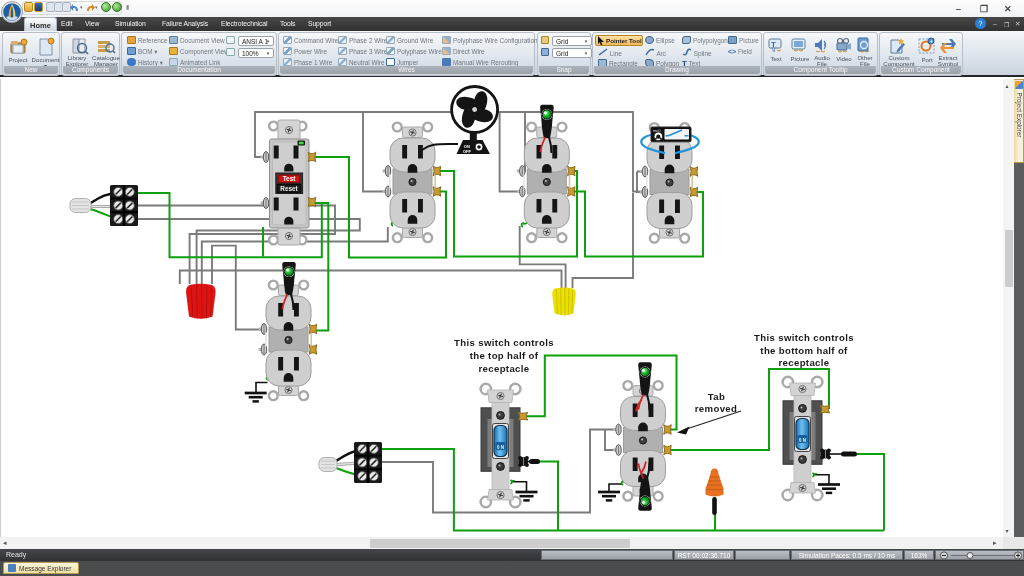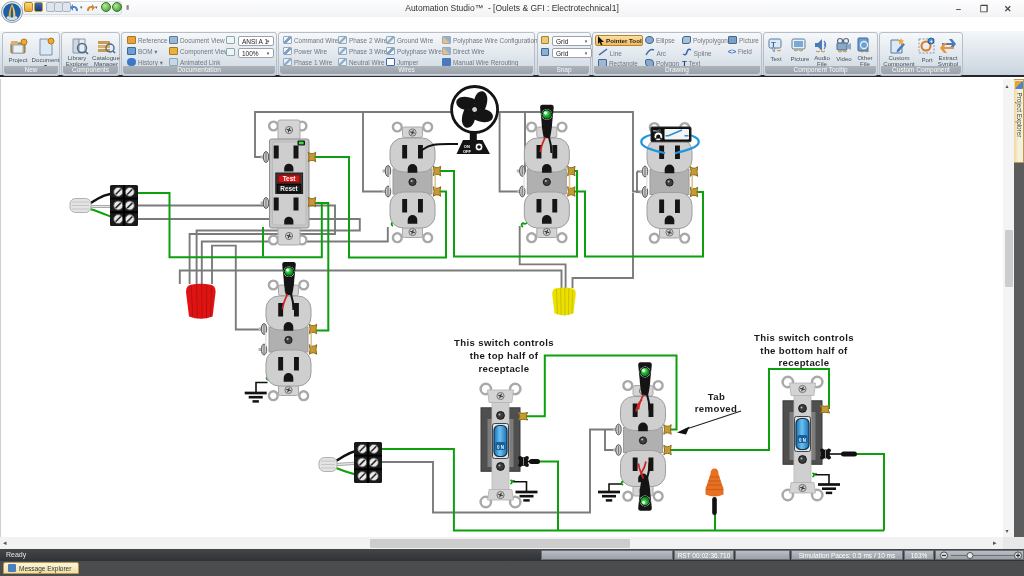--- a/index.html
+++ b/index.html
@@ -64,21 +64,20 @@
 
   
   #bottombar { left:0; top:561px; width:1024px; height:15px; background:#4b4c4e; }
   #metab { position:absolute; left:3px; top:1px; width:76px; height:12px; background:linear-gradient(#fdf6dd,#f0dfa4); border:1px solid #b89b50; border-radius:2px 2px 0 0; font-size:6.5px; color:#333; line-height:11px; }
 </style>
 </head>
 <body>
 <div id="app">
 
   <div class="abs" id="titlebar"></div>
-  <div class="abs" id="title-text">Automation Studio™&nbsp; - [Oulets &amp; GFI : Electrotechnical1]</div>
   <div class="abs winbtn" style="left:956px;">–</div>
   <div class="abs winbtn" style="left:980px;">❐</div>
   <div class="abs winbtn" style="left:1004px;">✕</div>
   <div class="abs" id="qat"></div>
   <div class="abs" id="qaticons">
     <div class="qi" style="left:24px; background:linear-gradient(#f8d87a,#e8a830); border:1px solid #b8861f;"></div>
     <div class="qi" style="left:34px; background:linear-gradient(#3a6ab8,#1a3a78); border:1px solid #c8a030;"></div>
     <div class="qi" style="left:46px; background:#dfe5ec; border:1px solid #aab4c0;"></div>
     <div class="qi" style="left:54px; background:#dfe5ec; border:1px solid #aab4c0;"></div>
     <div class="qi" style="left:62px; background:#dfe5ec; border:1px solid #aab4c0;"></div>
@@ -88,20 +87,36 @@
     <span class="abs" style="left:80px;top:4px;font-size:5px;color:#666;">▾</span>
     <svg class="abs" style="left:85px;top:3px;" width="10" height="9" viewBox="0 0 10 9">
         <path d="M2,8 C2,4 4,3 7,3 L7,1 L10,4.5 L7,8 L7,5 C5,5 4,5.5 4,8 Z" fill="#d8882a"></path>
       </svg>
     <span class="abs" style="left:95px;top:4px;font-size:5px;color:#666;">▾</span>
     <div class="qi" style="left:101px; width:10px; height:10px; border-radius:50%; background:radial-gradient(circle at 35% 35%, #b8e8a0, #3a9a28); border:1px solid #2a7a1a;"></div>
     <div class="qi" style="left:112px; width:10px; height:10px; border-radius:50%; background:radial-gradient(circle at 35% 35%, #b8e8a0, #2a8a1a); border:1px solid #2a7a1a;"></div>
     <span class="abs" style="left:126px;top:3px;font-size:6px;color:#888;">▮</span>
   </div>
 
+  <div class="abs" id="tabrow">
+    <div id="hometab" class="abs">
+        <span>Home</span>
+      </div>
+    <div class="mtab" style="left:61px;">Edit</div>
+    <div class="mtab" style="left:85px;">View</div>
+    <div class="mtab" style="left:115px;">Simulation</div>
+    <div class="mtab" style="left:162px;">Failure Analysis</div>
+    <div class="mtab" style="left:221px;">Electrotechnical</div>
+    <div class="mtab" style="left:280px;">Tools</div>
+    <div class="mtab" style="left:308px;">Support</div>
+    <div class="mtab" style="left:975px; font-size:8px; top:1px; color:#fff; width:11px; height:11px; background:#2a7fd4; border-radius:50%; text-align:center; line-height:11px; font-size:7px;">?</div>
+    <div class="mtab" style="left:993px; color:#ccc;">–</div>
+    <div class="mtab" style="left:1004px; color:#ccc; font-size:6px; top:4px;">❐</div>
+    <div class="mtab" style="left:1015px; color:#ccc; font-size:6.5px;">✕</div>
+  </div>
 
   <svg class="abs" id="logo" viewBox="0 0 22 24">
     <circle cx="11" cy="12" r="10.5" fill="#e8eaec" stroke="#9aa0a6" stroke-width="1"></circle>
     <circle cx="11" cy="12" r="8.8" fill="#1a5fa8"></circle>
     <path d="M11,4 C8,9 7,15 8,19 L10,19 C9.4,14 10,9 11,6 Z" fill="#f5a623"></path>
     <path d="M11,4 C14,9 15,15 14,19 L12,19 C12.6,14 12,9 11,6 Z" fill="#f7c95e"></path>
     <path d="M5,18 A8.8,8.8 0 0 0 17,18 L15,16 A6,6 0 0 1 7,16 Z" fill="#cfe0f0"></path>
   </svg>
 
   <div class="abs" id="ribbon">

